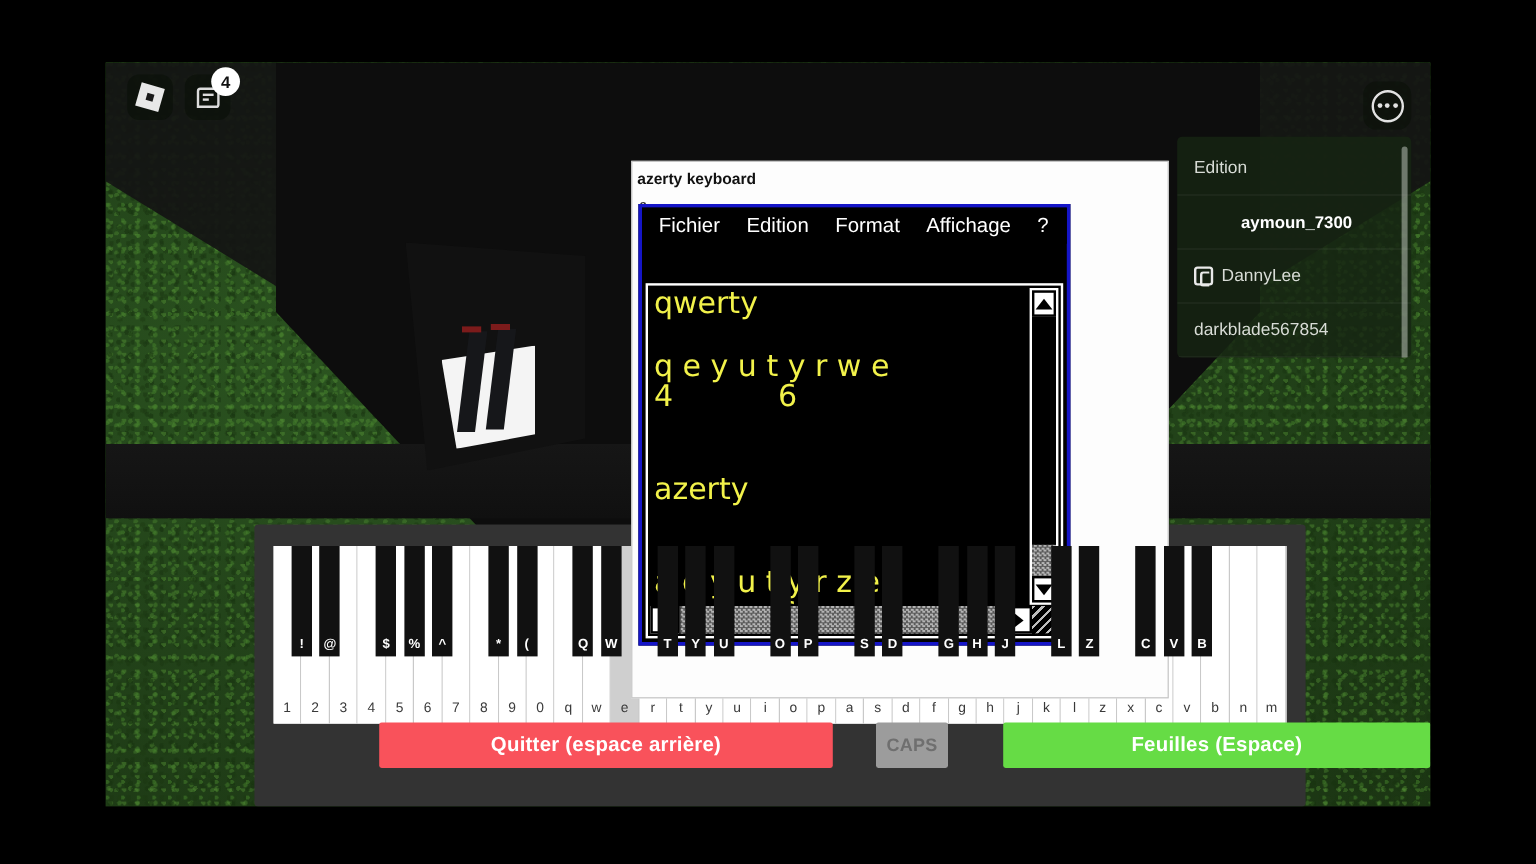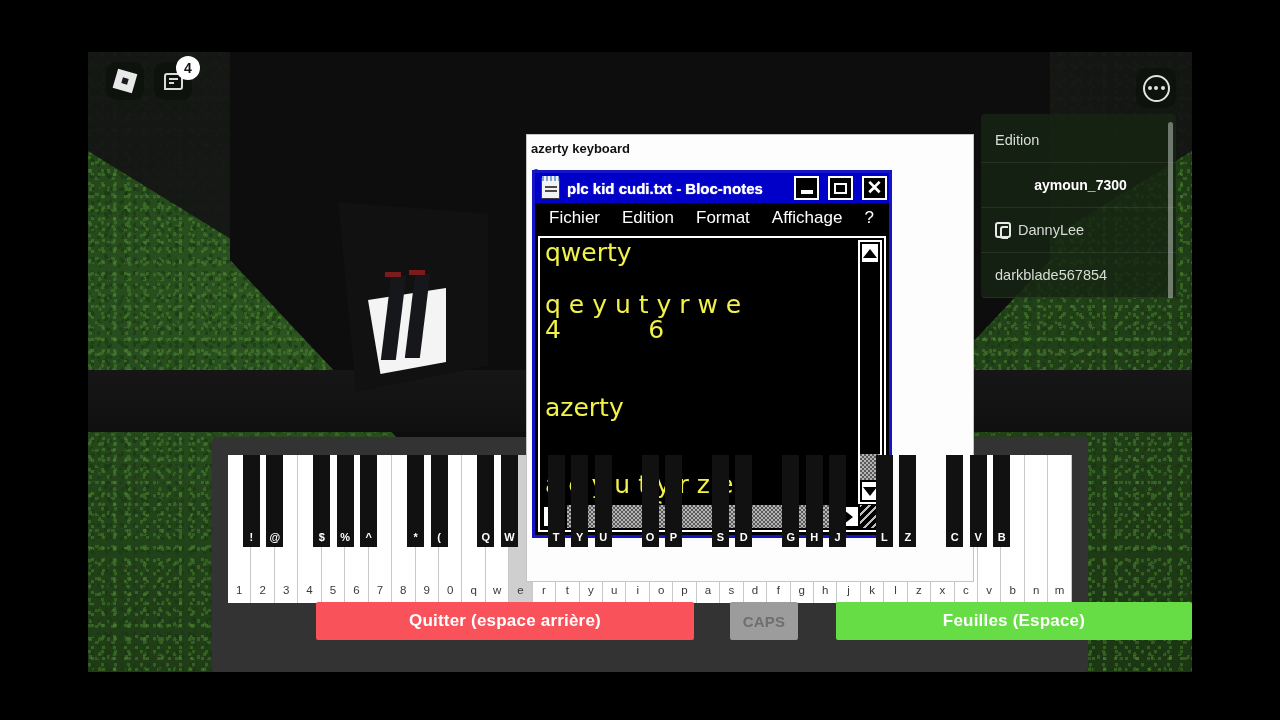--- a/index.html
+++ b/index.html
@@ -147,21 +147,21 @@
     padding-bottom:4px; color:#ffffff; font-size:11px; font-weight:700;
   }
 
   
   .gui-btn {
     position:absolute; bottom:32px; height:38px; border-radius:2px;
     display:flex; align-items:center; justify-content:center;
     font-weight:700; font-size:17px; letter-spacing:.2px;
   }
   #btn-quit { left:104px; width:378px; background:#f9525b; color:#fff; }
-  #btn-caps { left:518px; width:68px; background:#9c9c9c; color:#6f6f6f;
+  #btn-caps { left:518px; width:60px; background:#9c9c9c; color:#6f6f6f;
               font-size:15px; font-weight:700; }
   #btn-sheets{ left:624px; width:356px; background:#66dc45; color:#fff; }
 
   
   #bg-window {
     position:absolute; left:438px; top:82px; width:448px; height:448px;
     background:#fdfdfd; border:1px solid #c4c4c4;
   }
   #bg-window .bg-title {
     position:absolute; left:4px; top:6px; font-size:13px; font-weight:700;
@@ -543,33 +543,20 @@
           <span>a</span>
           <span>4</span>
           <span>c</span>
           <span>c</span>
           <span>4</span>
         </div>
     </div>
 
     <div id="notepad">
 
-      <div id="np-titlebar">
-        <div class="np-doc-ic"></div>
-        <div id="np-title">plc kid cudi.txt - Bloc-notes</div>
-        <div class="np-wbtn">
-          <div class="min-bar"></div>
-        </div>
-        <div class="np-wbtn">
-          <div class="max-box"></div>
-        </div>
-        <div class="np-wbtn">
-          <div class="x-glyph">✕</div>
-        </div>
-      </div>
 
       <div id="np-menubar">
           <div class="mi">Fichier</div>
           <div class="mi">Edition</div>
           <div class="mi">Format</div>
           <div class="mi">Affichage</div>
           <div class="mi">?</div>
         </div>
 
       <div id="np-textarea-wrap">

